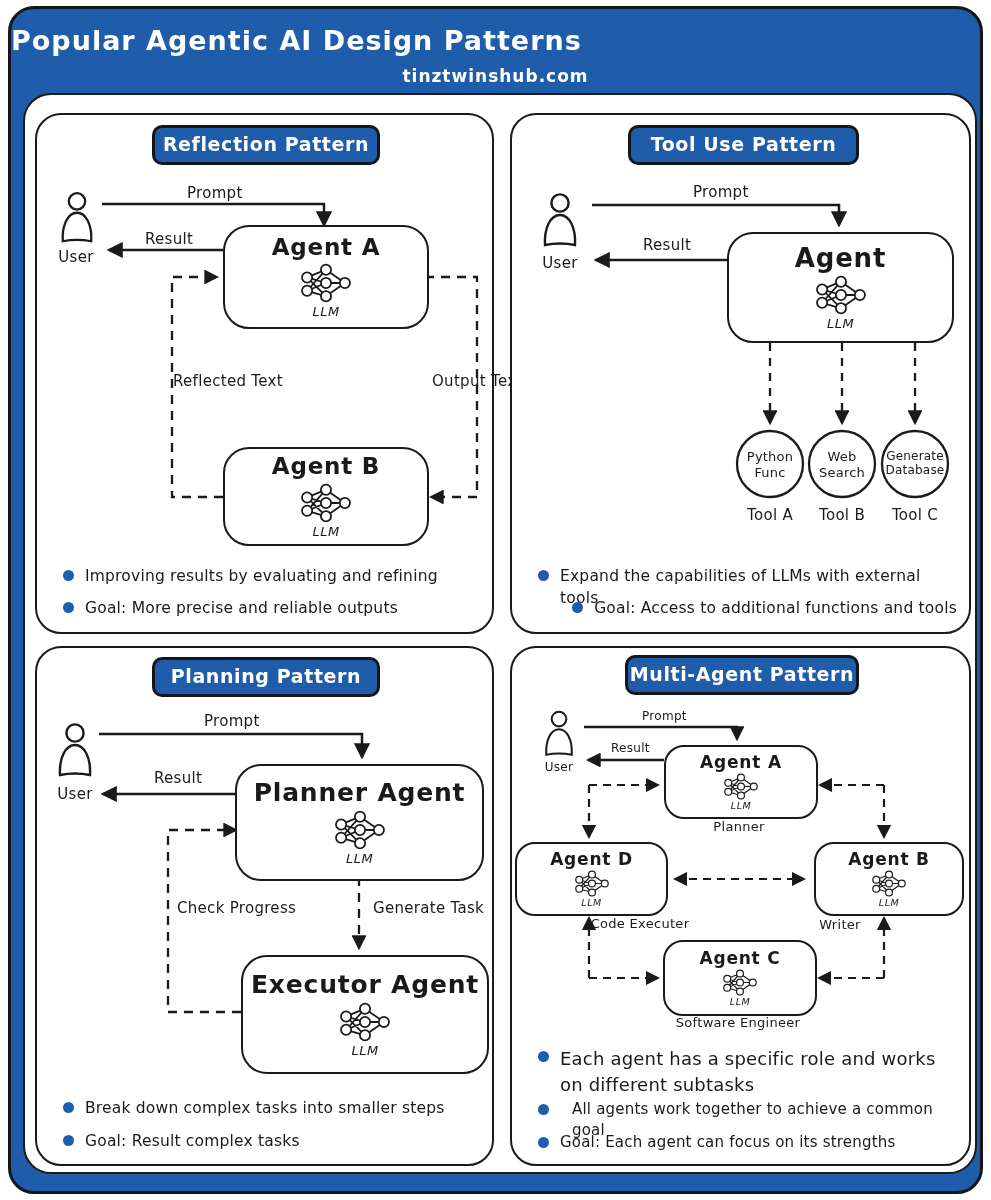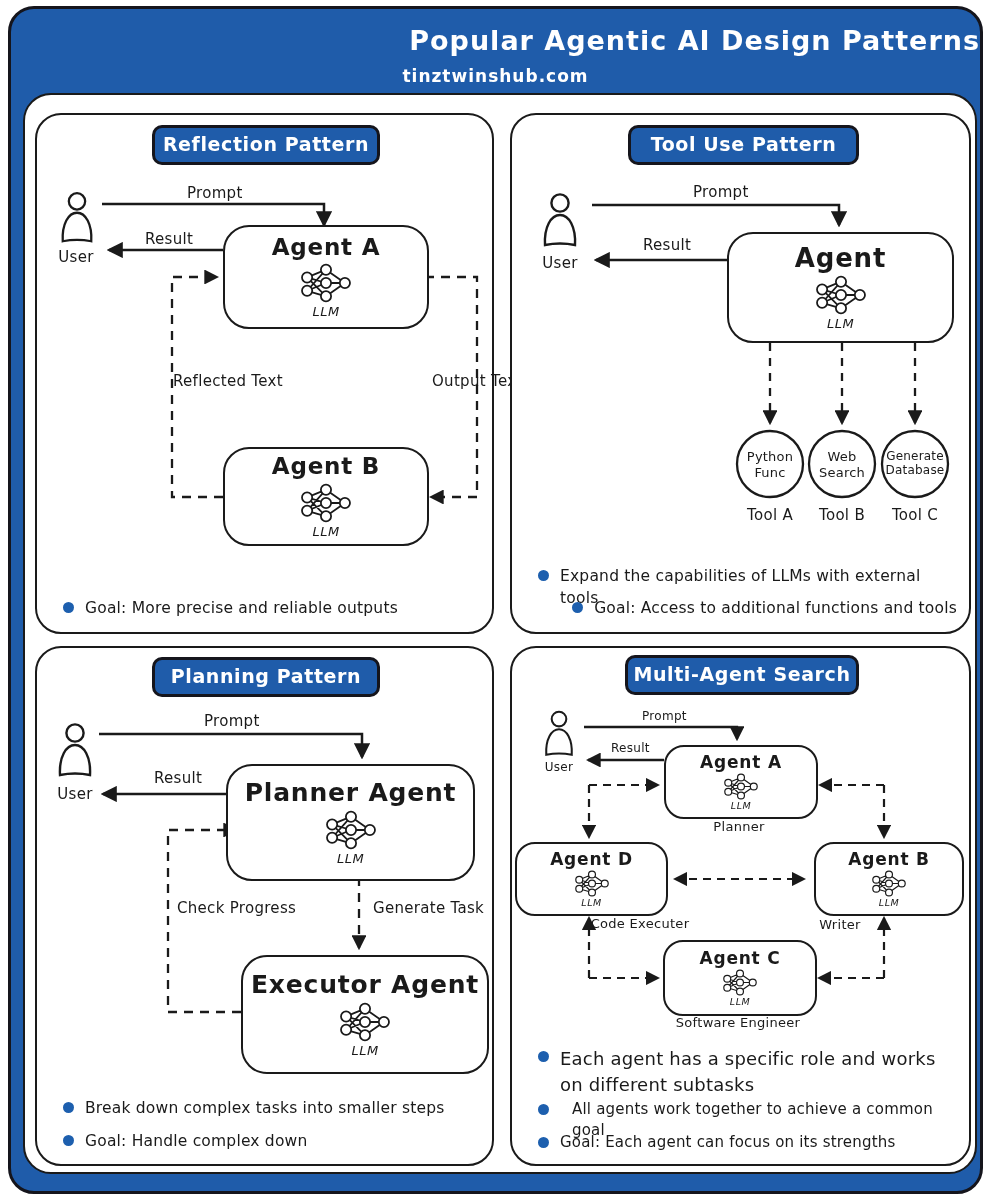--- a/index.html
+++ b/index.html
@@ -1,21 +1,21 @@
 <!DOCTYPE html>
 <html><head>
 <meta charset="utf-8">
 <style>
   html,body{margin:0;padding:0;background:#ffffff;}
   .canvas{position:relative;width:991px;height:1200px;background:#ffffff;overflow:hidden;
           font-family:"DejaVu Sans","Liberation Sans",sans-serif;color:#1a1a1a;}
   .frame{position:absolute;left:8px;top:6px;right:8px;bottom:6px;background:#1f5caa;
          border:3px solid #15151c;border-radius:26px;}
-  .hdr-title{position:absolute;left:0;right:0;top:16px;text-align:right;color:#ffffff;
-             font-size:27px;font-weight:bold;letter-spacing:1px;padding-left:9px;}
+  .hdr-title{position:absolute;left:0;right:0;top:16px;text-align:left;color:#ffffff;
+             font-size:27px;font-weight:bold;letter-spacing:1px;}
   .hdr-site{position:absolute;left:0;right:0;top:57px;text-align:center;color:#ffffff;
             font-size:17px;font-weight:bold;letter-spacing:1px;}
   .board{position:absolute;left:12px;top:84px;width:950px;height:1077px;background:#ffffff;
          border:2.5px solid #1a1a1a;border-radius:28px;}
   .card{position:absolute;background:#ffffff;border:2.5px solid #1a1a1a;border-radius:26px;}
   .layer{position:absolute;left:0;top:0;pointer-events:none;}
   .badge{position:absolute;background:#1f5caa;color:#ffffff;border:3px solid #15151c;
          border-radius:10px;text-align:center;font-weight:bold;font-size:19px;
          height:34px;line-height:33px;letter-spacing:.6px;}
   .lbl{position:absolute;font-size:15px;letter-spacing:.3px;white-space:nowrap;color:#1a1a1a;}
@@ -97,20 +97,24 @@
         </div>
         <div class="lbl" style="left:136px;top:257px;">Reflected Text</div>
         <div class="lbl" style="left:352px;top:257px;margin-left:43px;">Output Text</div>
         <div class="agent-box" style="left:186px;top:332px;width:202px;height:95px;">
           <div class="agent-title">Agent B</div>
           <svg class="nn-big" viewBox="0 0 48 36">
               <use href="#nn"></use>
             </svg>
           <div class="llm">LLM</div>
         </div>
+        <div class="bullet" style="top:450px;">
+          <span class="dot"></span>
+          <span>Improving results by evaluating and refining</span>
+        </div>
         <div class="bullet" style="top:482px;">
           <span class="dot"></span>
           <span>Goal: More precise and reliable outputs</span>
         </div>
       </div>
 
       <div class="card" style="left:485px;top:18px;width:457px;height:517px;">
         <svg class="layer" width="457" height="517" viewBox="0 0 457 517">
           <use href="#person" x="28" y="77" width="40" height="56"></use>
           <g stroke="#1a1a1a" stroke-width="2.5" fill="none">
@@ -173,21 +177,21 @@
           </g>
           <g stroke="#1a1a1a" stroke-width="2.3" fill="none" stroke-dasharray="9 7">
             <path d="M204 364 H131 V182 H199" marker-end="url(#ah)"></path>
             <path d="M322 229 V300" marker-end="url(#ah)"></path>
           </g>
         </svg>
         <div class="badge" style="left:115px;top:9px;width:222px;">Planning Pattern</div>
         <div class="lbl ctr" style="left:8px;top:137px;width:60px;">User</div>
         <div class="lbl" style="left:167px;top:64px;">Prompt</div>
         <div class="lbl" style="left:117px;top:121px;">Result</div>
-        <div class="agent-box" style="left:189px;top:116px;width:245px;height:113px;">
+        <div class="agent-box" style="left:198px;top:116px;width:245px;height:113px;">
           <div class="agent-title" style="font-size:25px;">Planner Agent</div>
           <svg class="nn-big" viewBox="0 0 48 36">
               <use href="#nn"></use>
             </svg>
           <div class="llm">LLM</div>
         </div>
         <div class="lbl" style="left:140px;top:251px;">Check Progress</div>
         <div class="lbl" style="left:336px;top:251px;">Generate Task</div>
         <div class="agent-box" style="left:204px;top:307px;width:244px;height:115px;">
           <div class="agent-title" style="font-size:25px;">Executor Agent</div>
@@ -195,21 +199,21 @@
               <use href="#nn"></use>
             </svg>
           <div class="llm">LLM</div>
         </div>
         <div class="bullet" style="top:449px;">
           <span class="dot"></span>
           <span>Break down complex tasks into smaller steps</span>
         </div>
         <div class="bullet" style="top:482px;">
           <span class="dot"></span>
-          <span>Goal: Handle complex down</span>
+          <span>Goal: Result complex tasks</span>
         </div>
       </div>
 
       <div class="card" style="left:485px;top:551px;width:457px;height:516px;">
         <svg class="layer" width="457" height="516" viewBox="0 0 457 516">
           <use href="#person" x="30" y="62" width="34" height="47"></use>
           <g stroke="#1a1a1a" stroke-width="2.3" fill="none">
             <path d="M72 79 H225 V91" marker-end="url(#ah)"></path>
             <path d="M152 112 H76" marker-end="url(#ah)"></path>
           </g>
@@ -218,21 +222,21 @@
             <path d="M77 137 V189" marker-end="url(#ah)"></path>
             <path d="M372 137 H308" marker-end="url(#ah)"></path>
             <path d="M372 137 V189" marker-end="url(#ah)"></path>
             <path d="M163 231 H292" marker-start="url(#ah)" marker-end="url(#ah)"></path>
             <path d="M77 330 V270" marker-end="url(#ah)"></path>
             <path d="M77 330 H146" marker-end="url(#ah)"></path>
             <path d="M372 330 V270" marker-end="url(#ah)"></path>
             <path d="M372 330 H307" marker-end="url(#ah)"></path>
           </g>
         </svg>
-        <div class="badge" style="left:113px;top:7px;width:228px;">Multi-Agent Search</div>
+        <div class="badge" style="left:113px;top:7px;width:228px;">Multi-Agent Pattern</div>
         <div class="lbl ctr sm" style="left:18px;top:112px;width:58px;">User</div>
         <div class="lbl sm" style="left:130px;top:61px;">Prompt</div>
         <div class="lbl sm" style="left:99px;top:93px;">Result</div>
         <div class="agent-box small" style="left:152px;top:97px;width:150px;height:70px;">
           <div class="agent-title">Agent A</div>
           <svg class="nn-sm" viewBox="0 0 48 36">
               <use href="#nn"></use>
             </svg>
           <div class="llm">LLM</div>
         </div>

